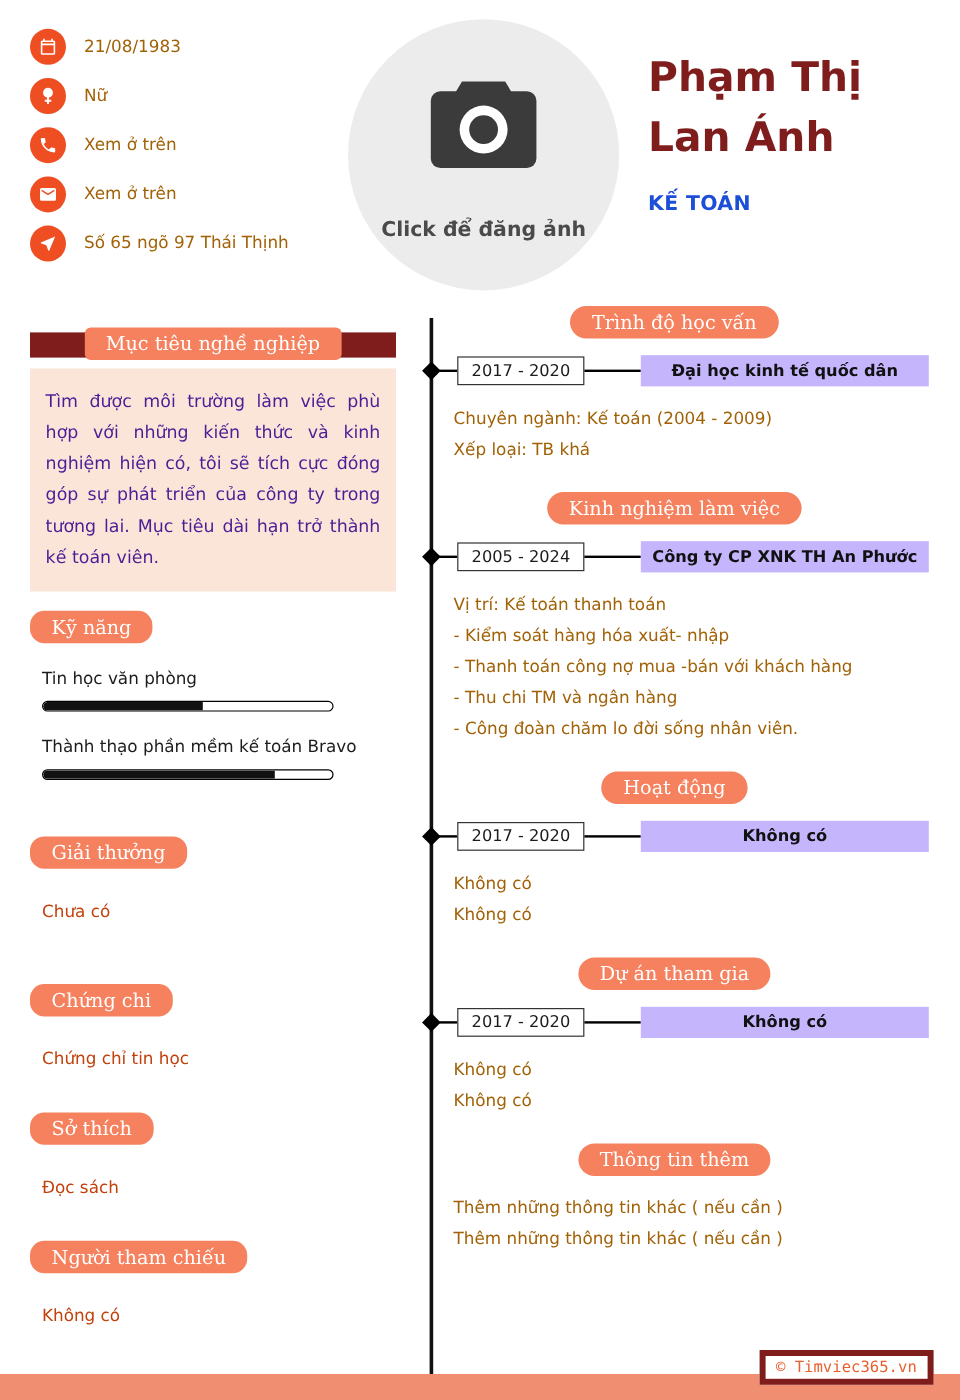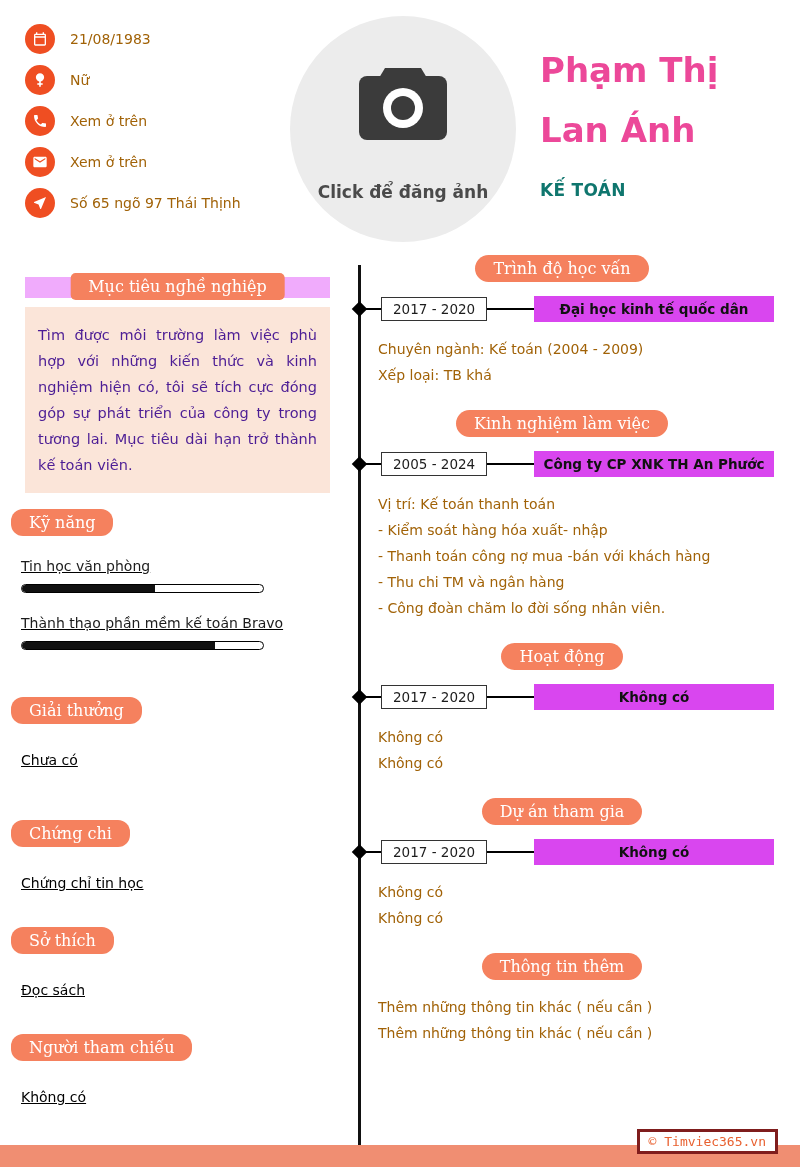--- a/index.html
+++ b/index.html
@@ -13,58 +13,58 @@
   .icon-circle svg { width:16px; height:16px; fill:#fff; stroke:#fff; }
   .contact-text { margin-left:15px; font-size:14px; color:#a16207; }
 
   
   .photo-circle { position:absolute; left:290px; top:16px; width:226px; height:226px; border-radius:50%; background:#ececec; }
   .photo-camera { position:absolute; left:50%; top:42px; transform:translateX(-50%); }
   .photo-caption { position:absolute; bottom:40px; width:100%; text-align:center; font-size:17px; font-weight:bold; color:#4a4a4a; }
 
   
   .name-block { position:absolute; left:540px; top:40px; width:236px; }
-  .cv-name { font-size:34px; font-weight:bold; color:#ec4899; line-height:60px; }
-  .cv-job { margin-top:20px; font-size:17px; font-weight:bold; color:#0f766e; letter-spacing:.3px; }
+  .cv-name { font-size:34px; font-weight:bold; color:#7f1d1d; line-height:50px; }
+  .cv-job { margin-top:20px; font-size:17px; font-weight:bold; color:#1d4ed8; letter-spacing:.3px; }
 
   
   .badge { display:inline-block; background:#f5815e; color:#fff; font-family:"DejaVu Serif","Liberation Serif",serif; font-size:16px; padding:4px 18px; border-radius:12px; }
 
   
   .left-col { position:absolute; left:25px; top:277px; width:305px; }
-  .obj-head { position:relative; height:21px; background:#f0abfc; margin-bottom:9px; }
+  .obj-head { position:relative; height:21px; background:#7f1d1d; margin-bottom:9px; }
   .obj-head .badge { position:absolute; left:50%; top:-4px; transform:translateX(-50%); white-space:nowrap; border-radius:5px; }
   .obj-body { background:#fbe5d9; padding:15px 13px; font-size:14.5px; line-height:26px; text-align:justify; color:#4c1d95; }
 
-  .lsection { position:absolute; left:11px; width:305px;text-decoration:underline; }
-  .lsection .ltext { margin:28px 0 0 10px; font-size:14px; color:#000000; }
+  .lsection { position:absolute; left:25px; width:305px; }
+  .lsection .ltext { margin:28px 0 0 10px; font-size:14px; color:#c2410c; }
 
   .skill-item { margin:22px 0 0 10px; }
   .skill-label { font-size:14px; color:#1c1c1c; margin-bottom:10px; }
   .skill-bar { width:243px; height:9px; border:1.5px solid #000; border-radius:6px; background:#fff; overflow:hidden; }
   .skill-fill { height:100%; background:#111; border-radius:6px 0 0 6px; }
 
   
   .right-col { position:absolute; left:350px; top:255px; width:424px; }
   .timeline-line { position:absolute; left:8px; top:10px; width:3px; height:880px; background:#111; }
   .r-section { position:relative; }
   .r-badge-row { text-align:center; margin-bottom:14px; }
   .r-badge-row .badge { border-radius:14px; position:relative; z-index:2;text-align:center; }
   .entry-row { position:relative; display:flex; align-items:center; margin:6px 0 14px 0; height:26px; }
   .diamond { position:absolute; left:4px; top:50%; width:11px; height:11px; background:#000; transform:translateY(-50%) rotate(45deg); }
   .tick-line { width:15px; height:2px; background:#000; margin-left:16px; flex:0 0 15px; }
   .date-box { border:1px solid #333; background:#fff; font-size:13.5px; color:#1c1c1c; padding:3px 11px; white-space:nowrap; }
   .connector { flex:1 1 auto; height:2px; background:#000; }
-  .entry-heading { flex:0 0 240px; width:240px; background:#d946ef; font-size:13.5px; font-weight:bold; color:#111; text-align:center; padding:5px 6px; }
+  .entry-heading { flex:0 0 240px; width:240px; background:#c4b5fd; font-size:13.5px; font-weight:bold; color:#111; text-align:center; padding:5px 6px; }
   .detail-line { padding-left:28px; font-size:14px; color:#a16207; line-height:26px; }
   .r-gap { height:22px; }
 
   
   .footer-bar { position:absolute; left:0; bottom:0; width:100%; height:22px; background:#f08e72; }
-  .watermark { position:absolute; right:22px; bottom:13px; background:#fff; border:3px solid #7f1d1d; color:#e8602f; font-family:"DejaVu Sans Mono","Liberation Mono",monospace; font-size:13px; padding:2px 9px; z-index:3; }
+  .watermark { position:absolute; right:22px; bottom:13px; background:#fff; border:5px solid #7f1d1d; color:#e8602f; font-family:"DejaVu Sans Mono","Liberation Mono",monospace; font-size:13px; padding:2px 9px; z-index:3; }
 </style>
 </head>
 <body>
 
 <div class="page">
 
   <div class="contact">
     <div class="contact-item">
       <span class="icon-circle">
         <svg viewBox="0 0 24 24">

